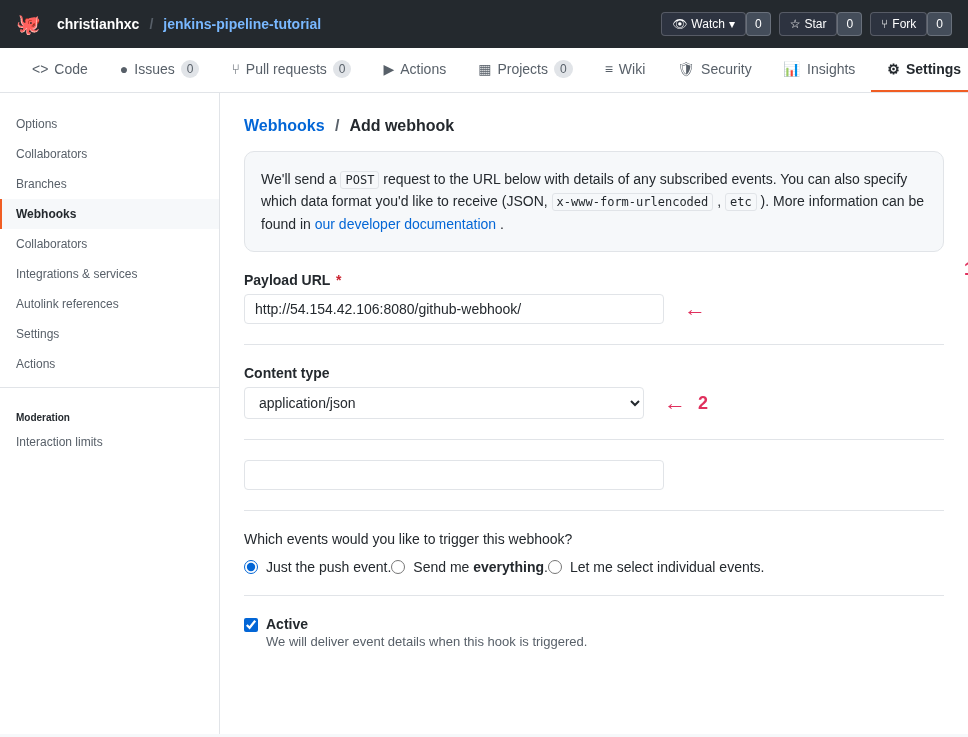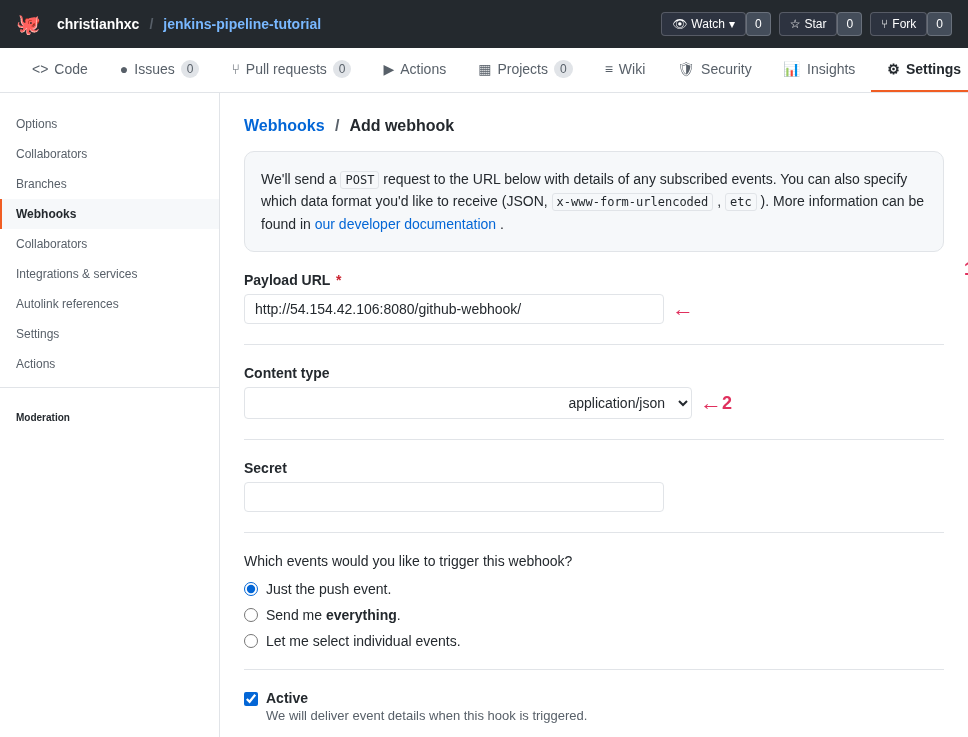--- a/index.html
+++ b/index.html
@@ -38,33 +38,33 @@
     .breadcrumb .separator { margin: 0 6px; color: #586069; }
     
     .info-box { background: #f6f8fa; border: 1px solid #e1e4e8; border-radius: 10px; padding: 16px; margin-bottom: 20px; font-size: 14px; line-height: 1.6; color: #24292e; }
     .info-box a { color: #0366d6; text-decoration: none; }
     .info-box code { background: #f6f8fa; border: 1px solid #e1e4e8; border-radius: 3px; padding: 1px 4px; font-size: 12px; font-family: monospace; }
 
     .form-group { margin-bottom: 20px; }
     .form-label { display: block; font-weight: 600; margin-bottom: 6px; font-size: 14px; color: #24292e; }
     .form-label .required { color: #cb2431; margin-left: 2px; }
     .form-input { width: 100%; border: 1px solid #e1e4e8; border-radius: 4px; padding: 6px 10px; font-size: 14px; color: #24292e; background: #fff; }
-    .form-select { width: 448px; border: 1px solid #e1e4e8; border-radius: 4px; padding: 6px 10px; font-size: 14px; color: #24292e; background: #fff; appearance: auto; text-align: right; }
+    .form-select { width: 400px; border: 1px solid #e1e4e8; border-radius: 4px; padding: 6px 10px; font-size: 14px; color: #24292e; background: #fff; appearance: auto; }
 
     .divider { border: none; border-top: 1px solid #e1e4e8; margin: 20px 0; }
 
-    .radio-group { display: flex; flex-direction: column; gap: 10px; }
+    .radio-group { display: flex; flex-direction: row; }
     .radio-item { display: flex; align-items: center; gap: 8px; font-size: 14px; cursor: pointer; }
     .radio-item input[type="radio"] { accent-color: #0366d6; width: 14px; height: 14px; }
 
     .checkbox-item { display: flex; align-items: flex-start; gap: 8px; font-size: 14px; }
     .checkbox-item input[type="checkbox"] { accent-color: #0366d6; width: 14px; height: 14px; margin-top: 2px; }
     .checkbox-label { font-weight: 600; }
     .checkbox-desc { color: #586069; font-size: 13px; margin-top: 2px; }
-    .form-row-with-arrow { position: relative; display: flex; align-items: center; gap: 0; }
+    .form-row-with-arrow { position: relative; display: flex; align-items: center; gap: 12px; }
   </style>
 </head>
 <body>
 
 <div class="topbar">
   <span style="font-size:20px;">🐙</span>
   <a class="topbar-brand">
     <span>christianhxc</span>
     <span class="separator">/</span>
     <span class="repo-name">jenkins-pipeline-tutorial</span>
@@ -144,20 +144,21 @@
     <a class="sidebar-item">Collaborators</a>
     <a class="sidebar-item">Branches</a>
     <a class="sidebar-item active">Webhooks</a>
     <a class="sidebar-item">Collaborators</a>
     <a class="sidebar-item">Integrations &amp; services</a>
     <a class="sidebar-item">Autolink references</a>
     <a class="sidebar-item">Settings</a>
     <a class="sidebar-item">Actions</a>
     <hr class="sidebar-divider">
     <div class="sidebar-section-header">Moderation</div>
+    <a class="sidebar-item">Interaction limits</a>
   </aside>
 
   <main class="content">
 
     <div class="breadcrumb">
       <a>Webhooks</a>
       <span class="separator">/</span>
       <span>Add webhook</span>
     </div>
 
@@ -198,21 +199,20 @@
           <option>application/x-www-form-urlencoded</option>
         </select>
         <span style="color:#e0305d; font-size:22px; font-weight:bold; margin-left:8px;">←</span>
         <span style="color:#e0305d; font-size:18px; font-weight:bold;">2</span>
       </div>
     </div>
 
     <hr class="divider">
 
     <div class="form-group">
-      <label class="form-label">Secret</label>
       <input type="password" class="form-input" style="max-width: 420px;">
     </div>
 
     <hr class="divider">
 
     <div class="form-group">
       <p style="font-size:14px; margin-bottom:12px;">Which events would you like to trigger this webhook?</p>
       <div class="radio-group">
         <label class="radio-item">
           <input type="radio" name="events" checked="" style="">

